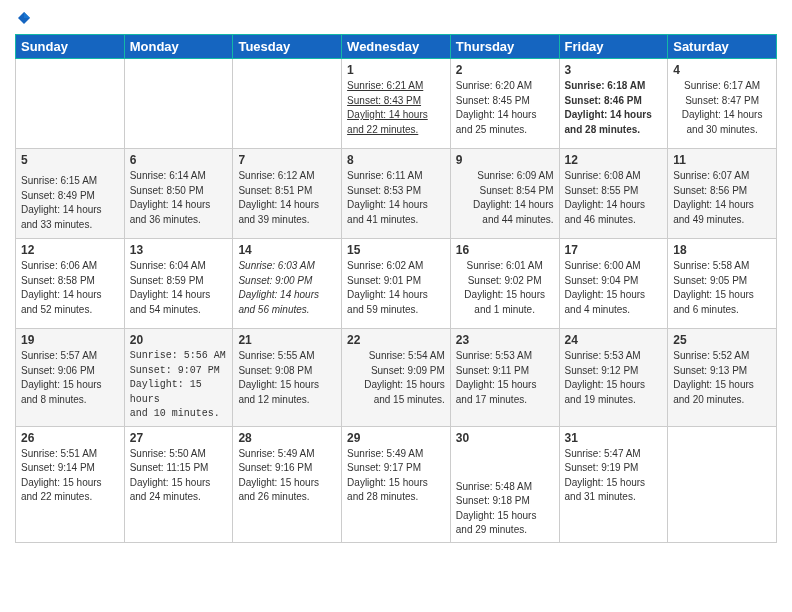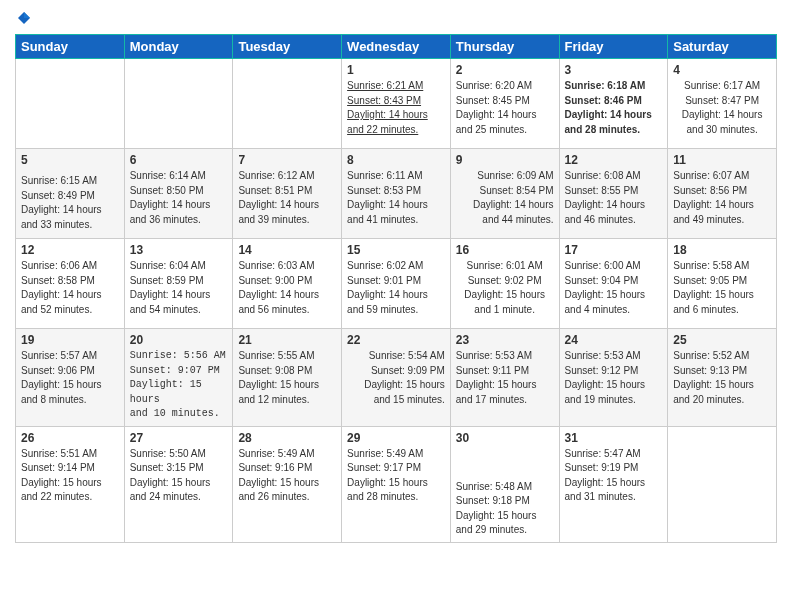--- a/index.html
+++ b/index.html
@@ -216,21 +216,21 @@
           </td>
           <td>
             <span class="day-number">13</span>
             <div class="day-info" style="white-space: pre-line;">Sunrise: 6:04 AM
 Sunset: 8:59 PM
 Daylight: 14 hours
 and 54 minutes.</div>
           </td>
           <td>
             <span class="day-number">14</span>
-            <div class="day-info" style="white-space: pre-line;">Sunrise: 6:03 AM
+            <div class="day-info" style="white-space: pre-line; font-style: italic;">Sunrise: 6:03 AM
 Sunset: 9:00 PM
 Daylight: 14 hours
 and 56 minutes.</div>
           </td>
           <td>
             <span class="day-number">15</span>
             <div class="day-info" style="white-space: pre-line;">Sunrise: 6:02 AM
 Sunset: 9:01 PM
 Daylight: 14 hours
 and 59 minutes.</div>
@@ -312,21 +312,21 @@
           <td>
             <span class="day-number">26</span>
             <div class="day-info" style="white-space: pre-line;">Sunrise: 5:51 AM
 Sunset: 9:14 PM
 Daylight: 15 hours
 and 22 minutes.</div>
           </td>
           <td>
             <span class="day-number">27</span>
             <div class="day-info" style="white-space: pre-line;">Sunrise: 5:50 AM
-Sunset: 3:15 PM
+Sunset: 11:15 PM
 Daylight: 15 hours
 and 24 minutes.</div>
           </td>
           <td>
             <span class="day-number">28</span>
             <div class="day-info" style="white-space: pre-line;">Sunrise: 5:49 AM
 Sunset: 9:16 PM
 Daylight: 15 hours
 and 26 minutes.</div>
           </td>

